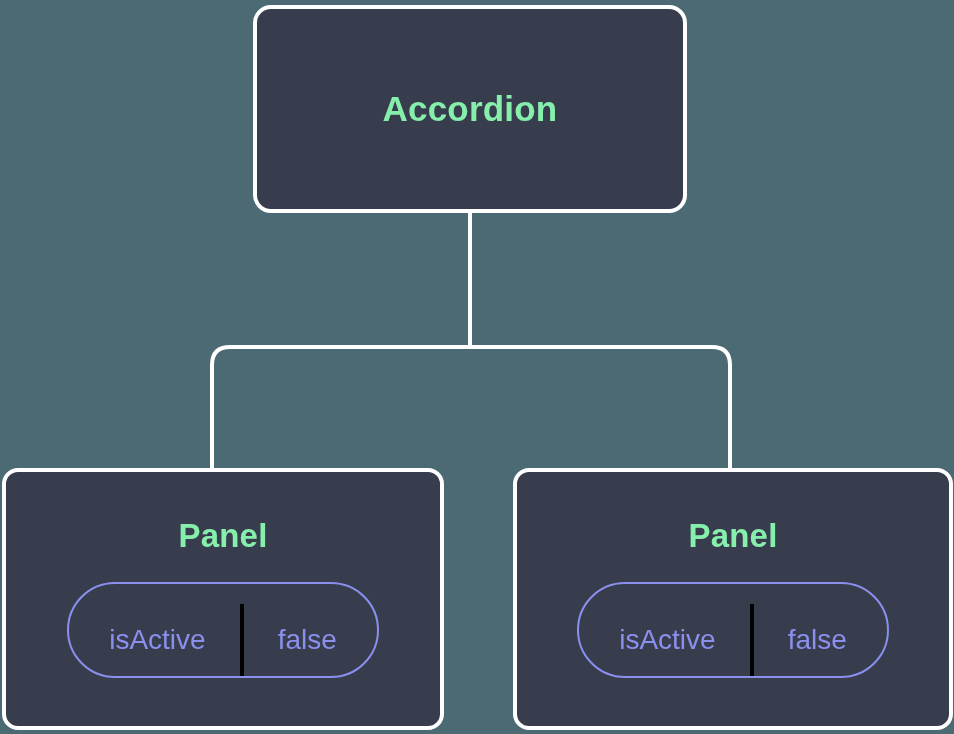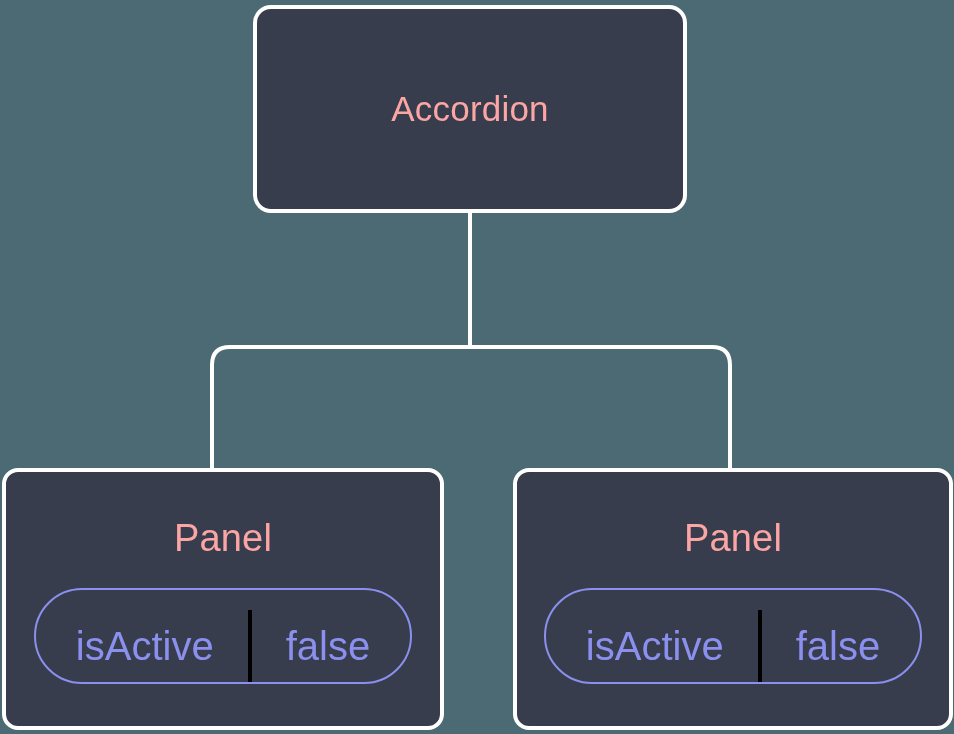--- a/index.html
+++ b/index.html
@@ -64,55 +64,55 @@
   .node-leaf-right {
     left: 513px;
     top: 468px;
     width: 440px;
     height: 262px;
     padding-top: 46px;
     border-radius: 16px;
   }
 
   .node-title {
-    color: #fca5a5;
+    color: #86efac;
     font-size: 34px;
-    font-weight: 400;
+    font-weight: 700;
     line-height: 1.1;
     letter-spacing: 0.2px;
     white-space: nowrap;
   }
 
   .node-root .node-title {
     font-size: 35px;
   }
 
   .node-leaf-left .node-title,
   .node-leaf-right .node-title {
-    font-size: 38px;
+    font-size: 33px;
   }
 
   
   .pill {
     margin-top: 28px;
     display: flex;
     align-items: stretch;
     box-sizing: border-box;
     height: 96px;
     border: 2px solid #8b90ef;
     border-radius: 48px;
     color: #8b90ef;
   }
 
   .pill-key,
   .pill-val {
     display: flex;
     align-items: center;
     justify-content: center;
-    font-size: 40px;
+    font-size: 28px;
     line-height: 1;
     white-space: nowrap;
     color: #8b90ef;
     margin-top: 20px;
   }
 
   .pill-key {
     padding: 0 34px 0 40px;
   }
 

